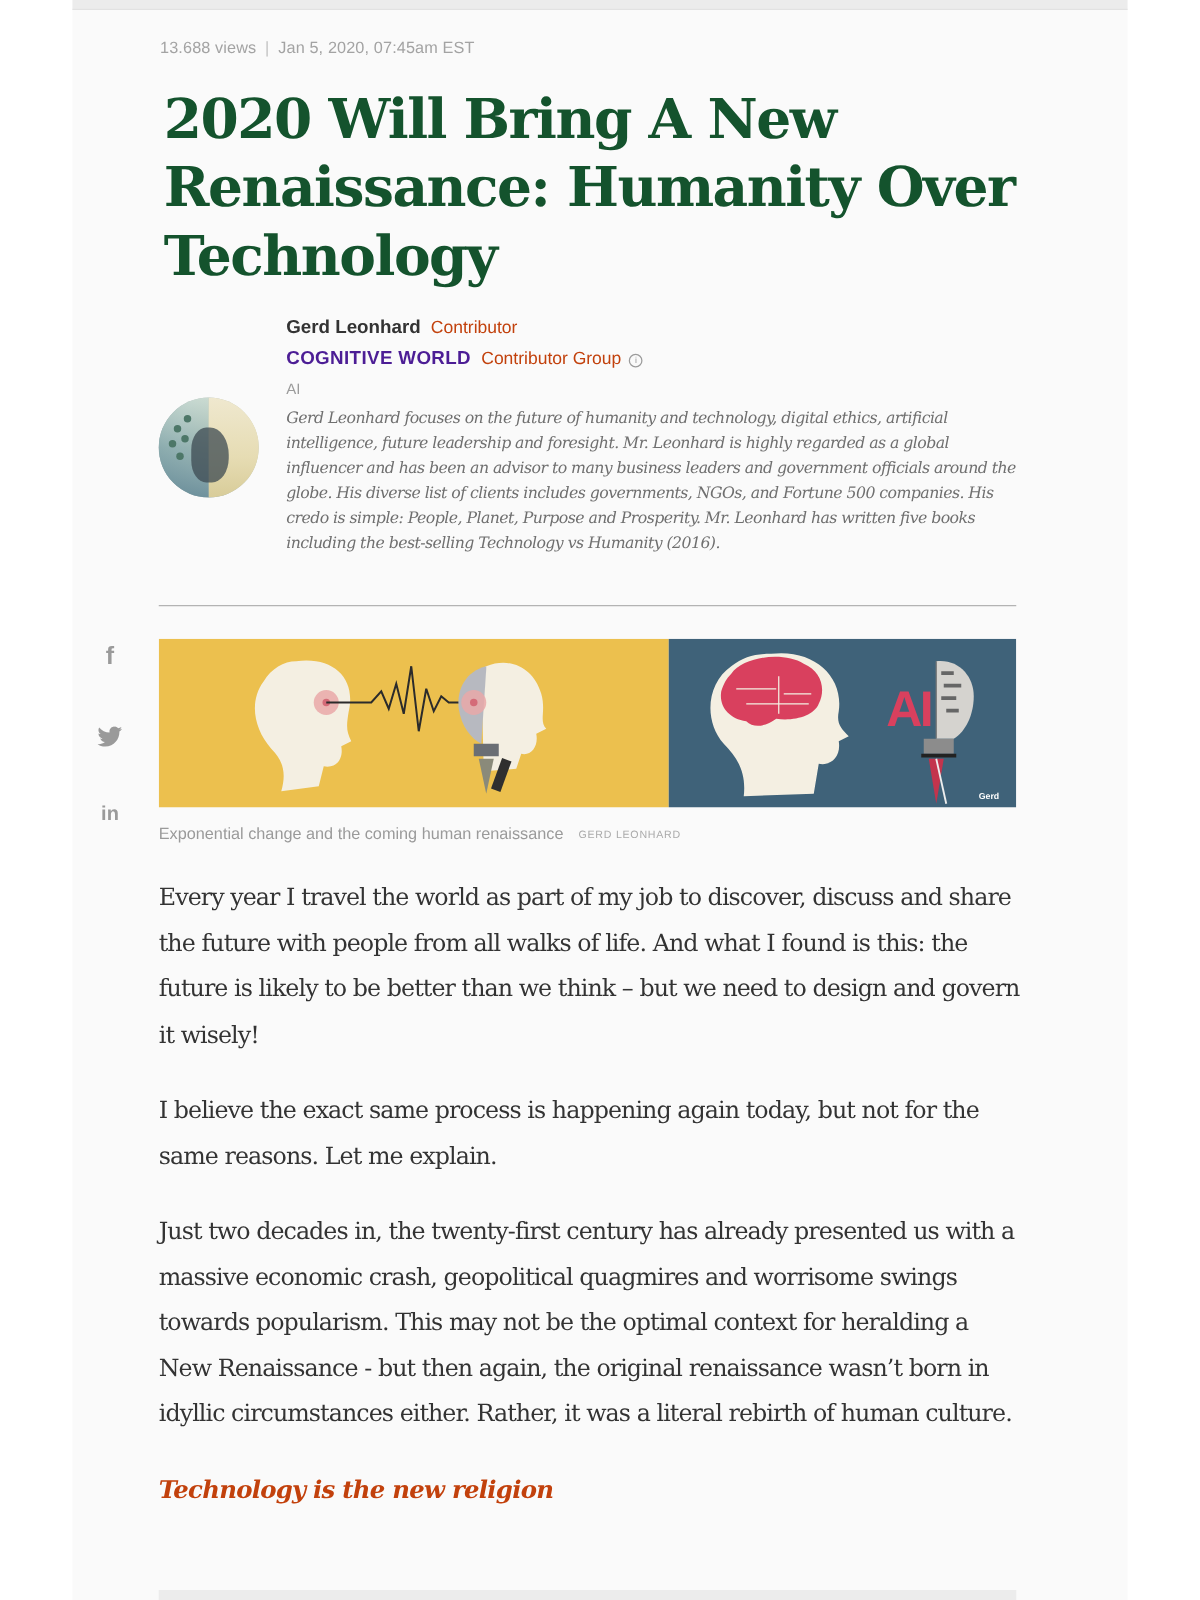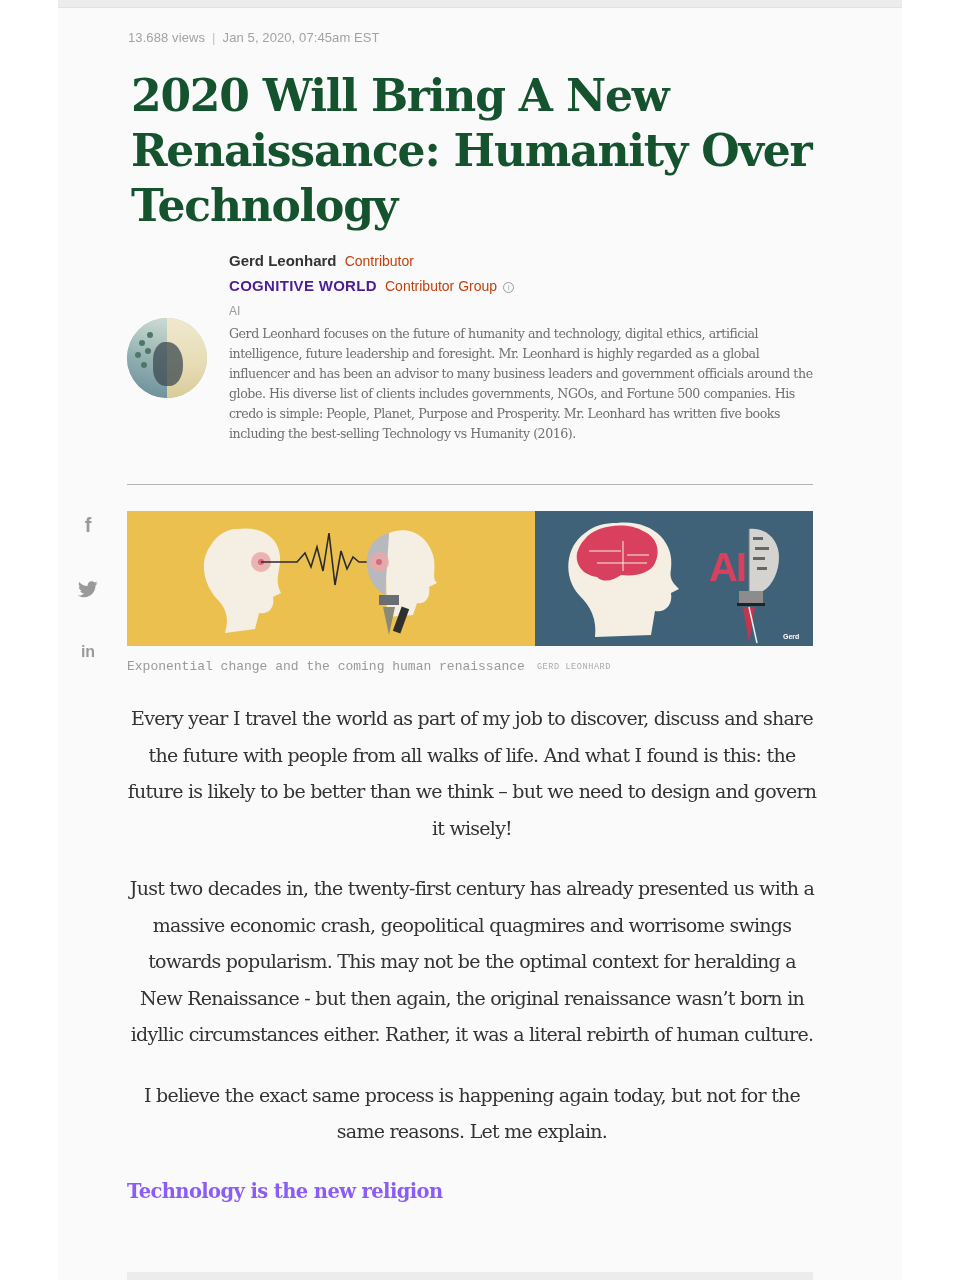--- a/index.html
+++ b/index.html
@@ -93,20 +93,21 @@
       cursor: pointer;
     }
     .topic {
       font-size: 12px;
       color: #9b9b9b;
       line-height: 20px;
       height: 23px;
     }
     .bio {
       font-family: "DejaVu Serif", serif;
+      font-style: italic;
       font-size: 12.6px;
       line-height: 20px;
       color: #6f6f6f;
       width: 592px;
       letter-spacing: -0.45px;
     }
     .avatar {
       position: absolute;
       left: 69px;
       top: 318px;
@@ -163,21 +164,21 @@
       top: 511px;
       width: 686px;
       height: 135px;
       cursor: pointer;
     }
     .hero svg { display: block; }
     .caption {
       position: absolute;
       left: 69px;
       top: 659px;
-      font-family: Liberation Mono, monospace;
+      font-family: Liberation Sans, sans-serif;
       font-size: 13px;
       color: #9a9a9a;
     }
     .caption .credit {
       font-size: 8.5px;
       letter-spacing: 0.6px;
       color: #aaaaaa;
       margin-left: 12px;
       vertical-align: 1px;
     }
@@ -185,28 +186,29 @@
       position: absolute;
       left: 69px;
       top: 700px;
       width: 690px;
       font-family: "DejaVu Serif", serif;
       font-size: 19px;
       line-height: 36.5px;
       color: #333333;
       letter-spacing: -0.75px;
     }
-    .body p { margin: 0 0 24px 0; text-align: center; }
+    .body p { margin: 0 0 24px 0; }
     .body h3 {
       margin: 0;
       font-size: 19.5px;
       font-weight: bold;
       line-height: 36px;
       letter-spacing: -0.6px;
-      color: #8b5cf6;
+      color: #c2410c;
+      font-style: italic;
     }
     .next-block {
       position: absolute;
       left: 69px;
       top: 1272px;
       width: 686px;
       height: 8px;
       background: #ececec;
     }
   </style>
@@ -294,19 +296,19 @@
       <text x="656" y="128" font-family="Liberation Sans, sans-serif" font-weight="bold" font-size="7" fill="#ffffff">Gerd</text>
     </svg>
   </div>
 
   <div class="caption">
     <span>Exponential change and the coming human renaissance</span><span class="credit">GERD LEONHARD</span>
   </div>
 
   <div class="body">
     <p>Every year I travel the world as part of my job to discover, discuss and share the future with people from all walks of life. And what I found is this: the future is likely to be better than we think – but we need to design and govern it wisely!</p>
+    <p>I believe the exact same process is happening again today, but not for the same reasons. Let me explain.</p>
     <p>Just two decades in, the twenty-first century has already presented us with a massive economic crash, geopolitical quagmires and worrisome swings towards popularism. This may not be the optimal context for heralding a New Renaissance - but then again, the original renaissance wasn’t born in idyllic circumstances either. Rather, it was a literal rebirth of human culture.</p>
-    <p>I believe the exact same process is happening again today, but not for the same reasons. Let me explain.</p>
     <h3>Technology is the new religion</h3>
   </div>
 
   <div class="next-block"></div>
 </div>
 
 </body></html>

